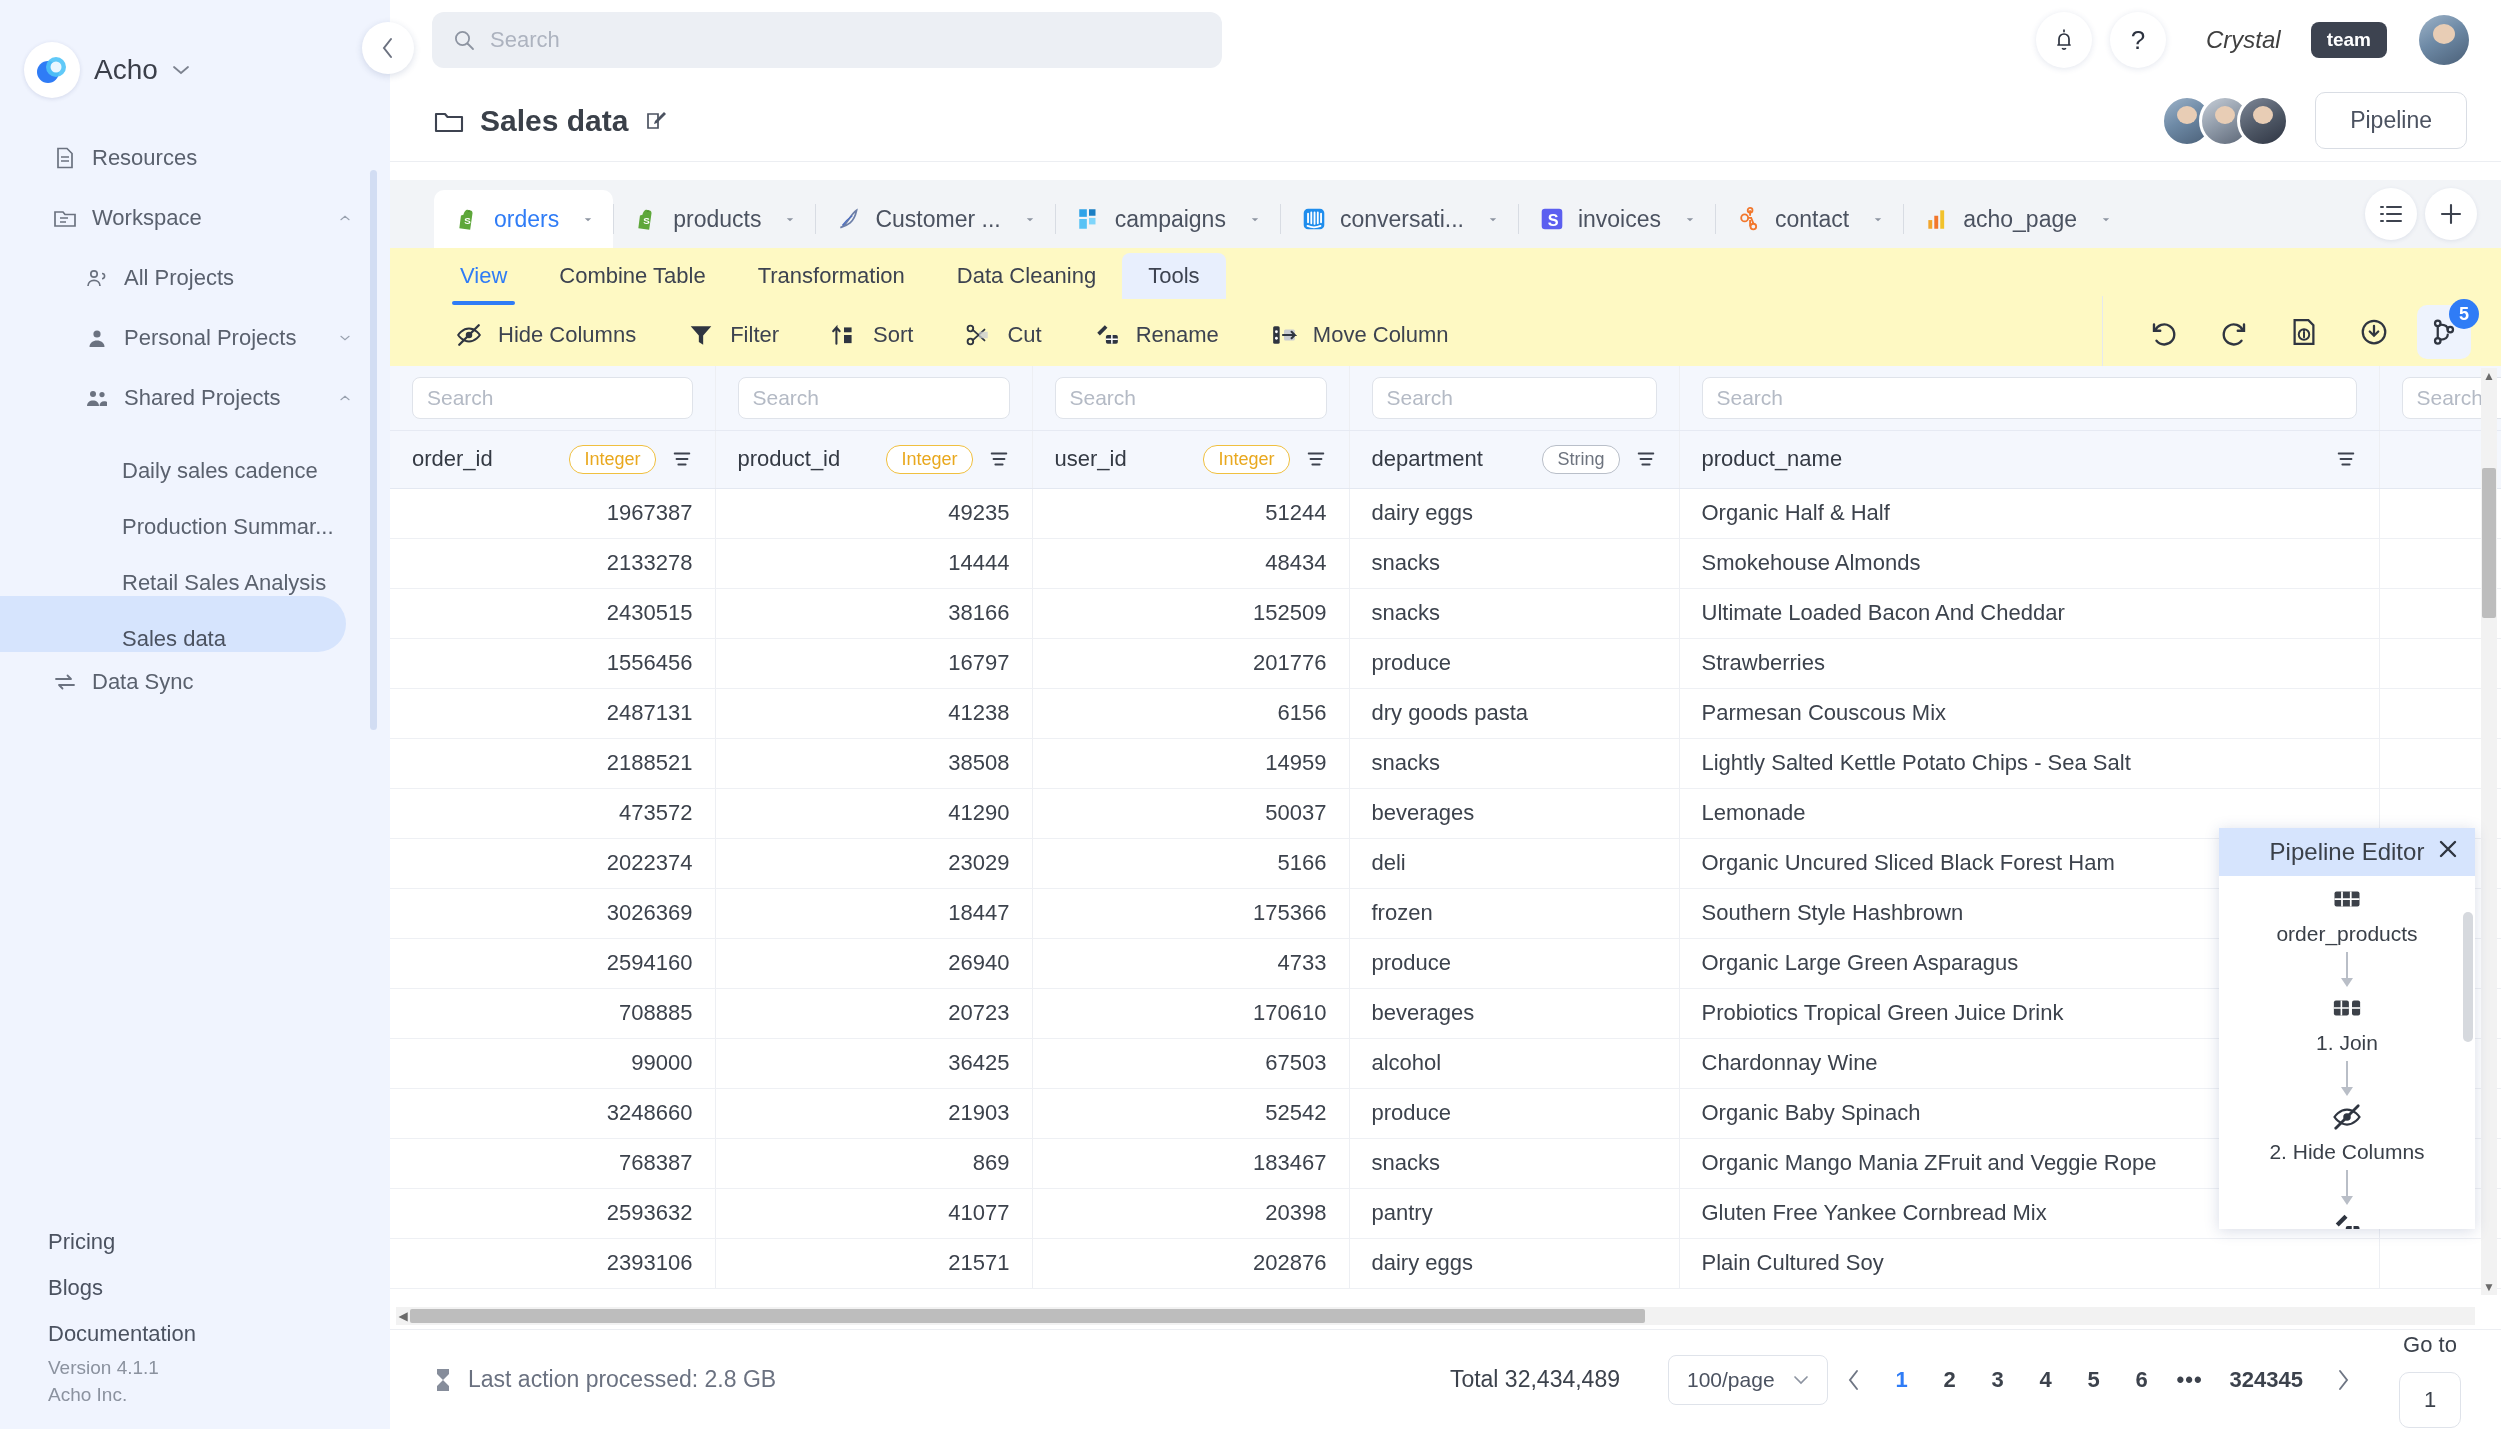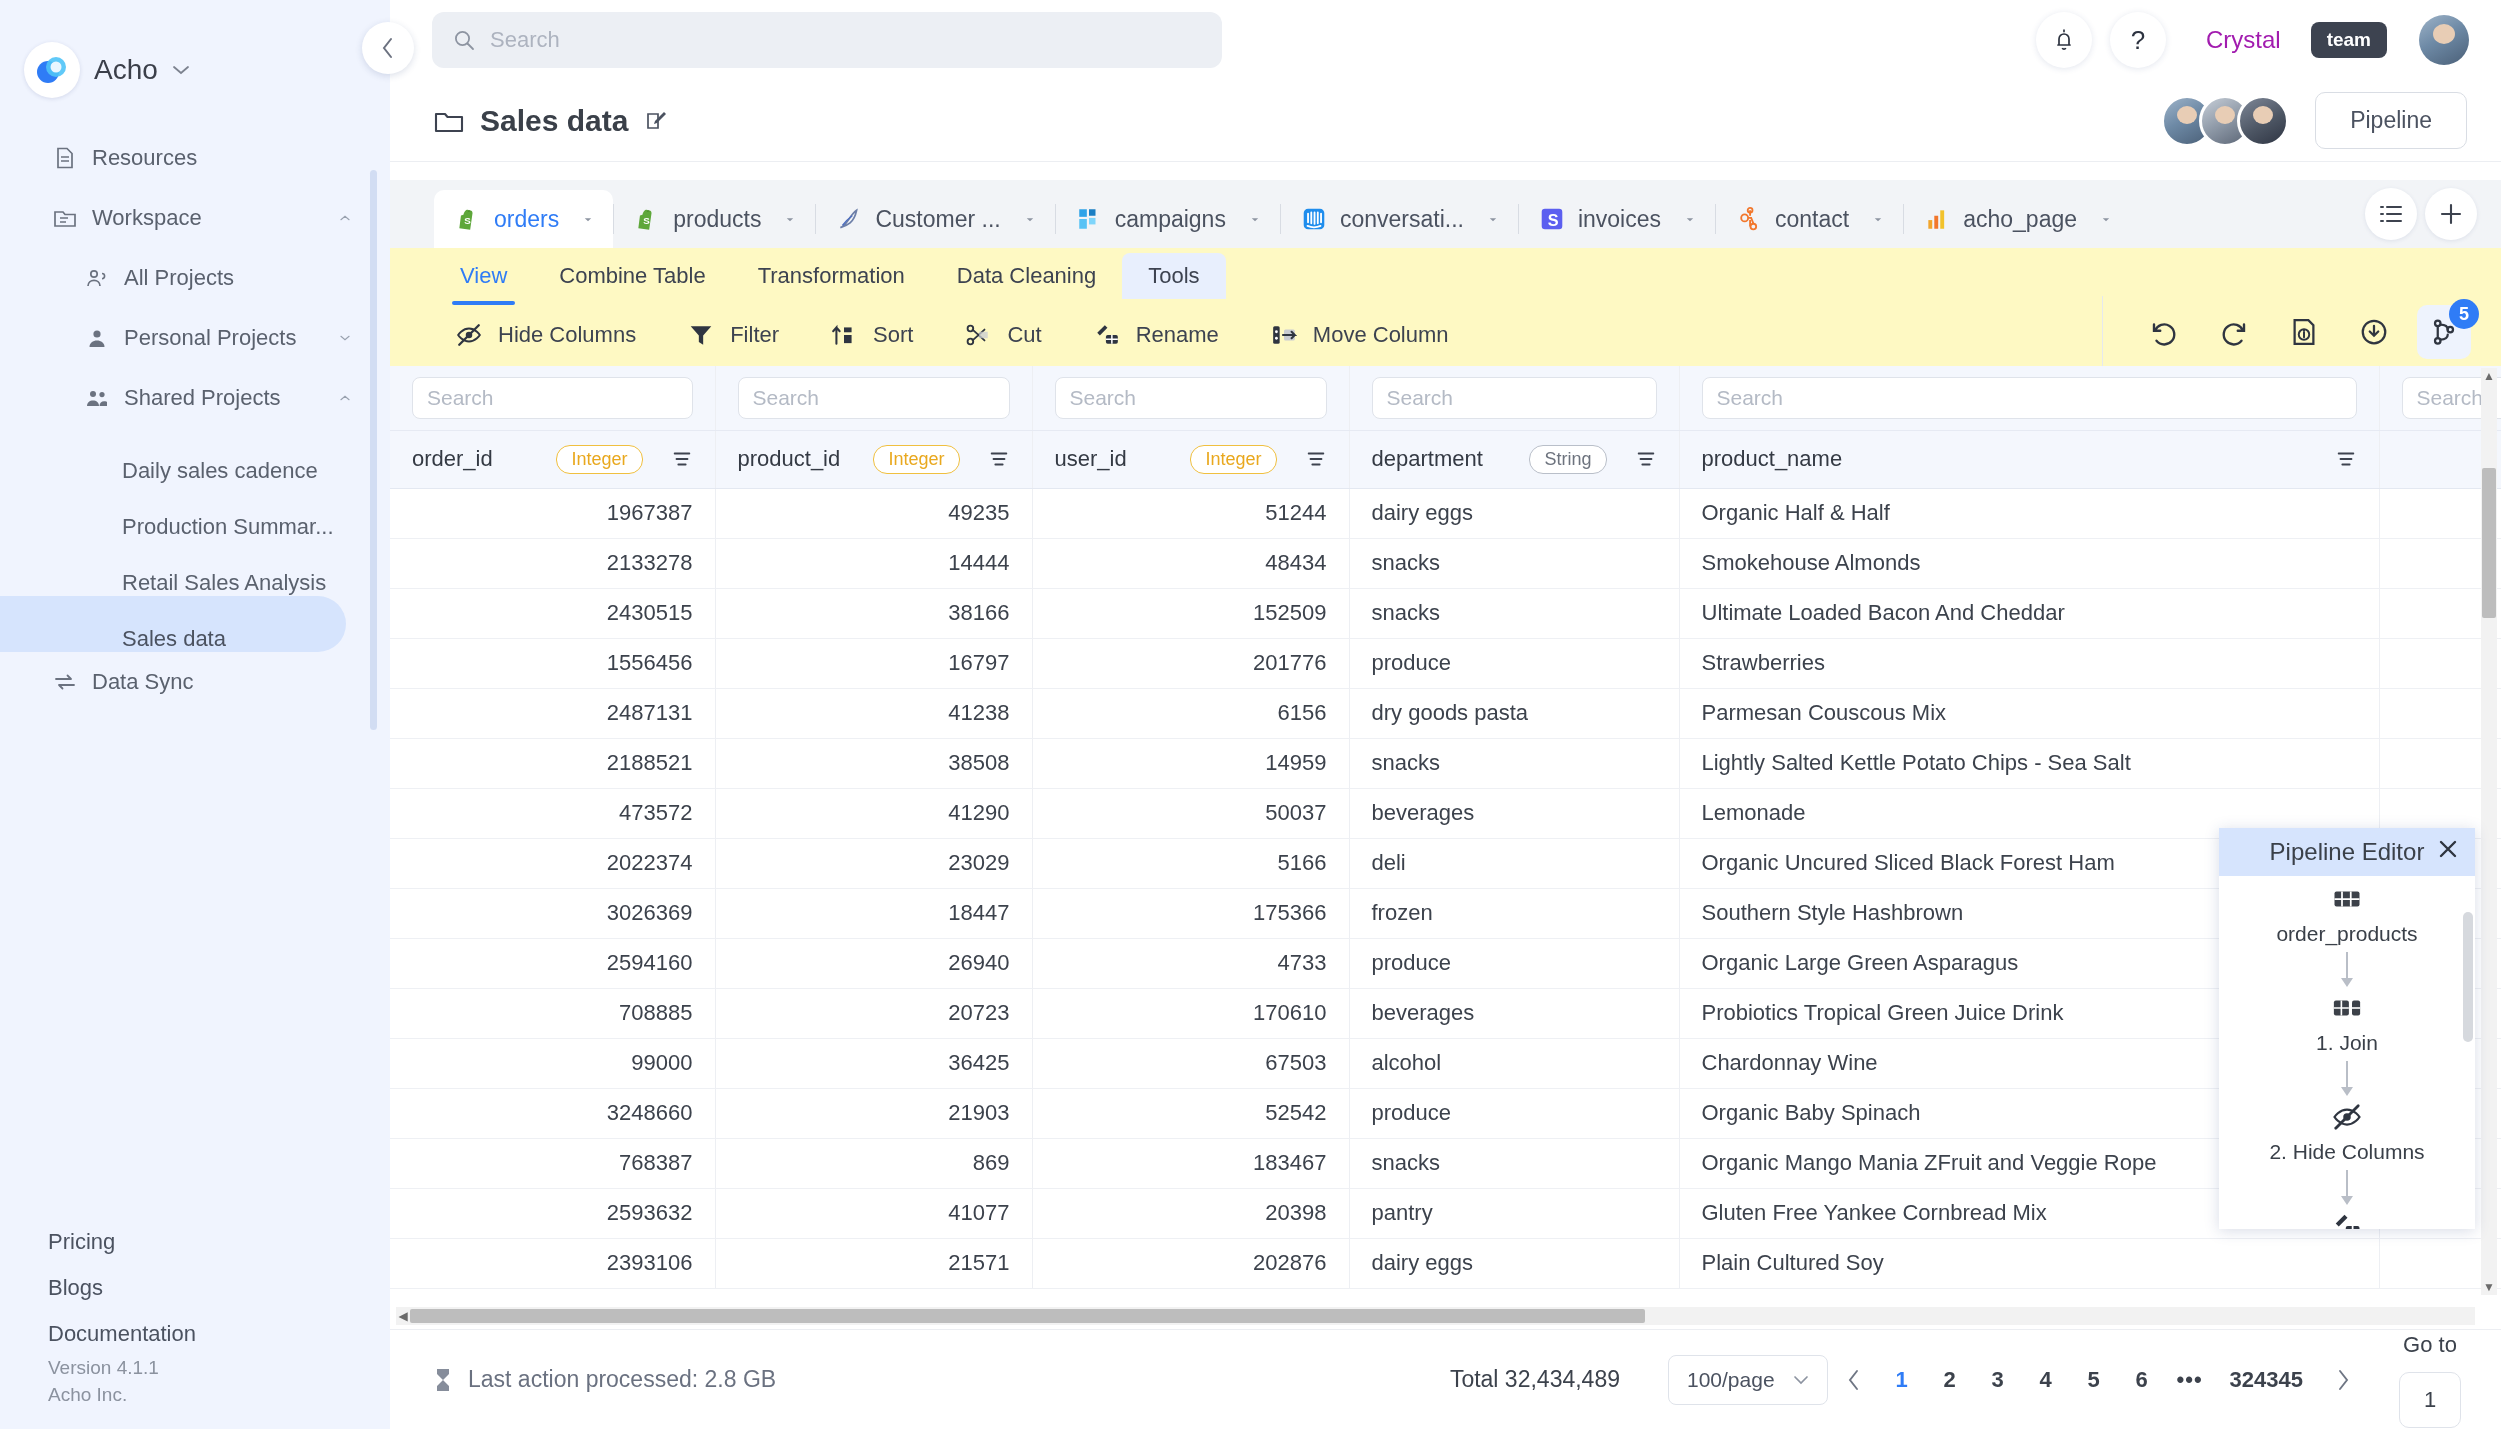--- a/index.html
+++ b/index.html
@@ -86,21 +86,21 @@
     font-size: 22px; color: #4a5060; font-family: inherit; width: 100%;
   }
   #search-box input::placeholder { color: #adb3bf; }
   .topbar-right { margin-left: auto; display: flex; align-items: center; gap: 18px; }
   .circ-btn {
     width: 56px; height: 56px; border-radius: 50%; background: #fff;
     box-shadow: 0 1px 6px rgba(40,60,120,.13);
     display: flex; align-items: center; justify-content: center;
     color: #2d3340; font-size: 26px; cursor: pointer;
   }
-  .user-name { font-size: 24px; color: #a21caf; margin-left: 22px; }
+  .user-name { font-size: 24px; color: #404040; margin-left: 22px; font-style: italic; }
   .team-badge {
     background: #3d4350; color: #fff; font-size: 19px; font-weight: bold;
     padding: 7px 16px; border-radius: 8px; margin-left: 12px;
   }
   .avatar {
     width: 50px; height: 50px; border-radius: 50%; margin-left: 14px;
     background: linear-gradient(150deg,#9fb4c9 0%, #6e8aa6 45%, #4a5f77 100%);
     position: relative; overflow: hidden; flex: 0 0 50px;
   }
   .avatar::after {
@@ -204,21 +204,21 @@
     padding: 0 22px; height: 50px;
   }
   tr.searchrow th { background: #f4f7fd; height: 64px; border-bottom: 1px solid #e6eaf3; }
   tr.searchrow input {
     width: 100%; height: 42px; border: 1px solid #dfe3ea; border-radius: 8px;
     background: #fff; font-size: 21px; color: #444; padding: 0 14px;
     font-family: inherit; outline: none;
   }
   tr.searchrow input::placeholder { color: #b4bac5; }
   tr.headrow th { background: #f4f7fd; height: 58px; border-bottom: 1px solid #e3e8f1; }
-  .hcell { display: flex; align-items: center; gap: 28px; }
+  .hcell { display: flex; align-items: center; gap: 15px; }
   .hname { font-size: 22px; color: #343a44; }
   .type-pill {
     margin-left: auto; font-size: 18px; padding: 3px 14px; border-radius: 14px;
     border: 1px solid #f0c040; color: #e9a81e; background: #fff; white-space: nowrap;
   }
   .type-pill.str { border-color: #b9bfc9; color: #6d737e; }
   .menu-ico { color: #3d434f; font-size: 20px; cursor: pointer; display:flex; }
   td.num { text-align: right; }
   tr.datarow td { background: #fff; height: 50px; }
 

